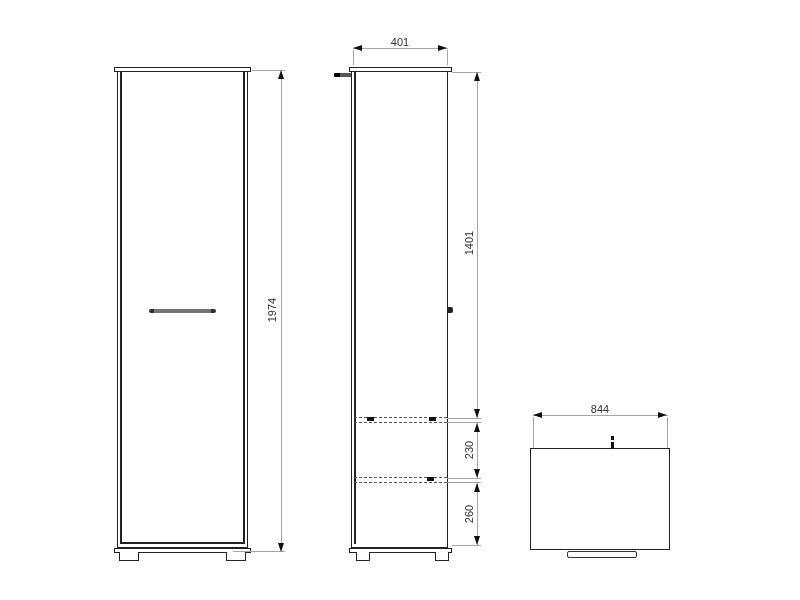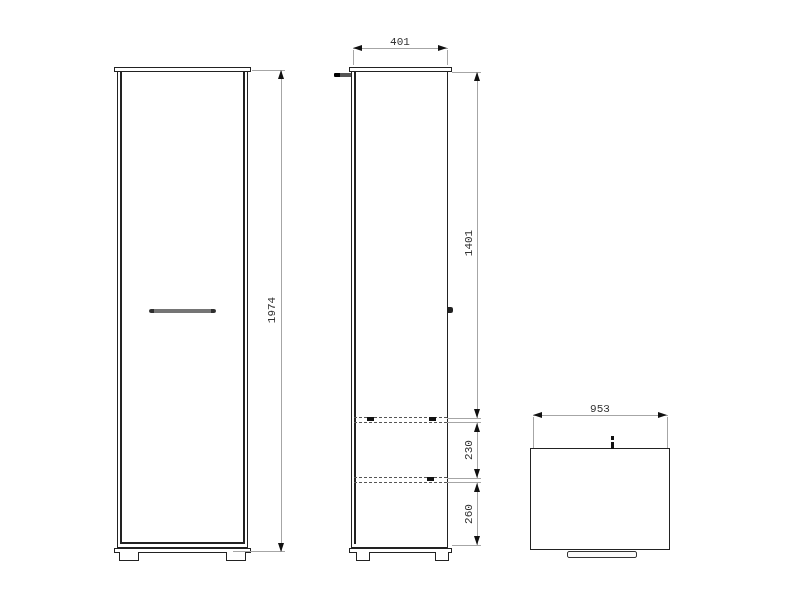--- a/index.html
+++ b/index.html
@@ -1,19 +1,19 @@
 <!DOCTYPE html>
 <html><head>
 <meta charset="utf-8">
 <style>
   html,body { margin:0; padding:0; }
   .canvas {
     position:relative; width:800px; height:600px;
     background:#ffffff; overflow:hidden;
-    font-family:Liberation Mono, monospace;
+    font-family:Liberation Sans, sans-serif;
   }
   .abs { position:absolute; }
   .group { position:absolute; inset:0; }
   .oline { border:1px solid #222; background:#fff; box-sizing:border-box; }
   .dimline { background:#a6a6a6; }
   .lbl {
     position:absolute; font-size:11px; color:#333; text-align:center;
     height:14px; line-height:14px; white-space:nowrap;
   }
   .vlbl {
@@ -102,21 +102,21 @@
     <div class="arr arr-up" style="left:474px; top:483px;"></div>
     <div class="arr arr-dn" style="left:474px; top:536px;"></div>
     <div class="vlbl" style="left:447px; top:507px;">260</div>
 
     <div class="abs oline" style="left:349px; top:548px; width:103px; height:5px;"></div>
     <div class="abs oline" style="left:356px; top:552px; width:14px; height:9px; border-top:none;"></div>
     <div class="abs oline" style="left:435px; top:552px; width:14px; height:9px; border-top:none;"></div>
   </div>
 
   <div class="group">
-    <div class="lbl" style="left:570px; top:402px; width:60px;">953</div>
+    <div class="lbl" style="left:570px; top:402px; width:60px;">844</div>
     <div class="abs dimline" style="left:533px; top:415px; width:135px; height:1px;"></div>
     <div class="arr arr-lf" style="left:533px; top:412px;"></div>
     <div class="arr arr-rt" style="left:658px; top:412px;"></div>
     <div class="abs dimline" style="left:533px; top:417px; width:1px; height:31px;"></div>
     <div class="abs dimline" style="left:667px; top:417px; width:1px; height:31px;"></div>
 
     <div class="abs oline" style="left:530px; top:448px; width:140px; height:102px;"></div>
     <div class="abs" style="left:611px; top:436px; width:3px; height:13px;
                 background:linear-gradient(180deg,#111 0 4px,#fff 4px 6px,#111 6px);"></div>
     <div class="abs" style="left:567px; top:551px; width:70px; height:7px; box-sizing:border-box;

